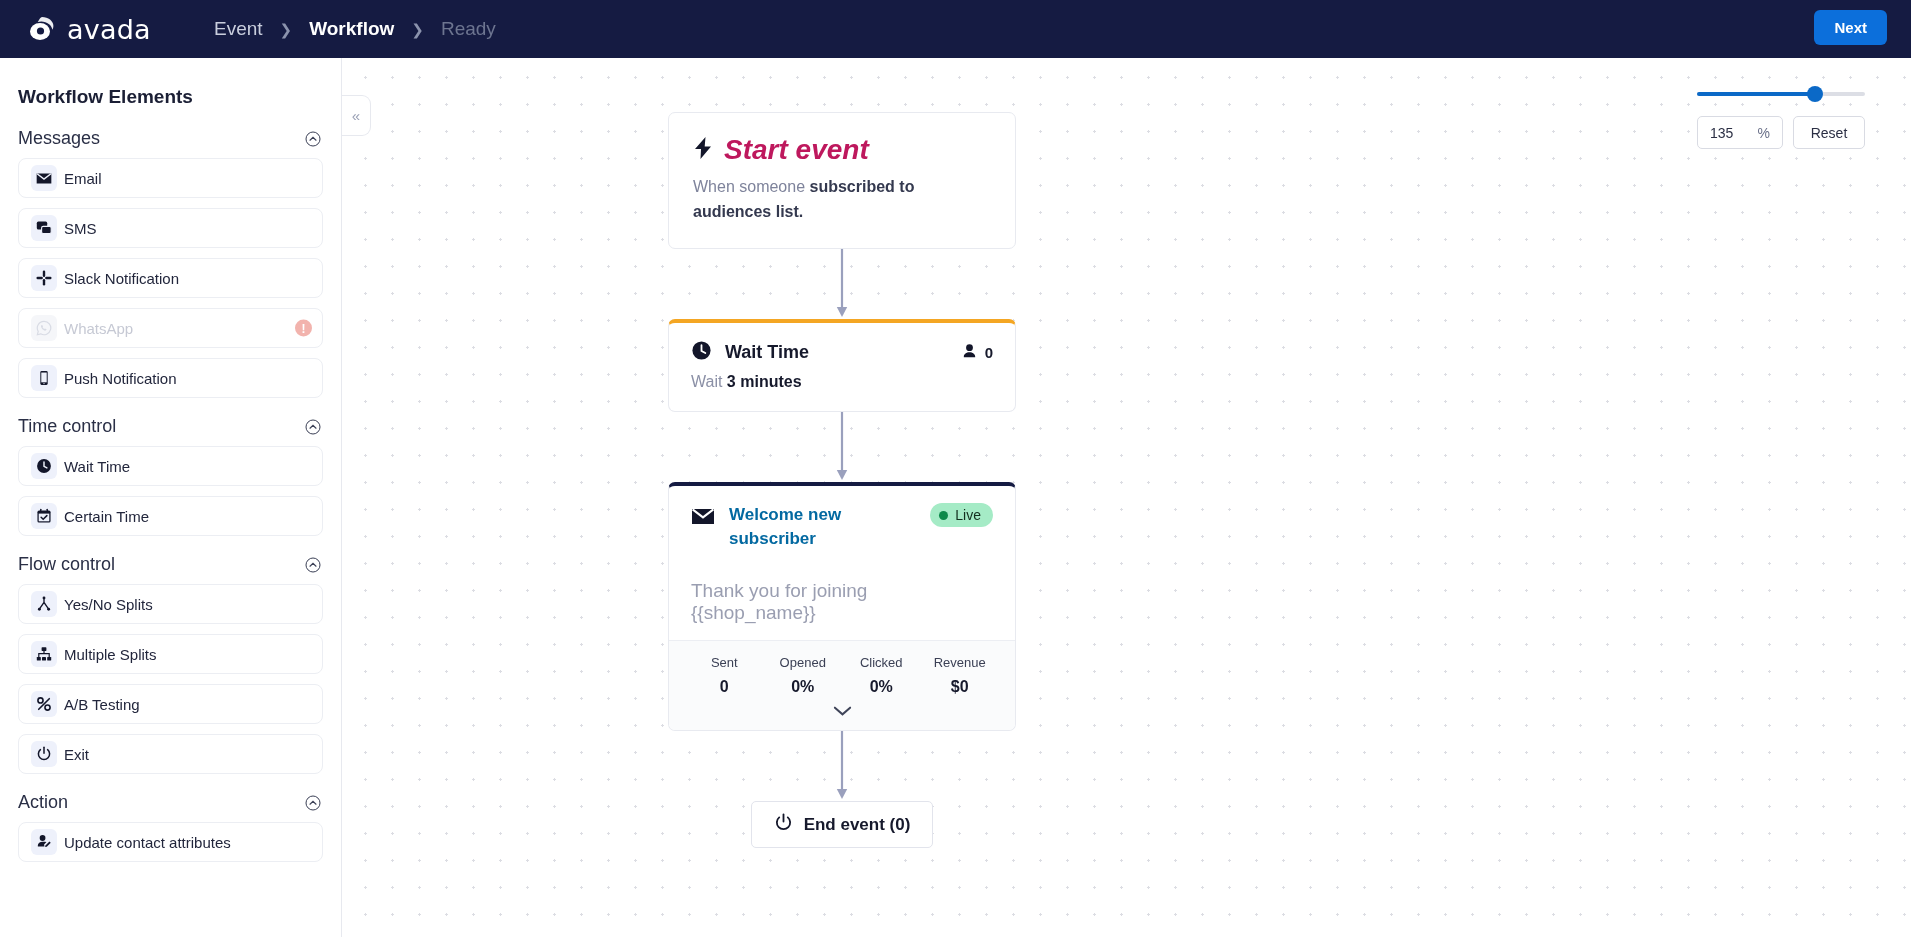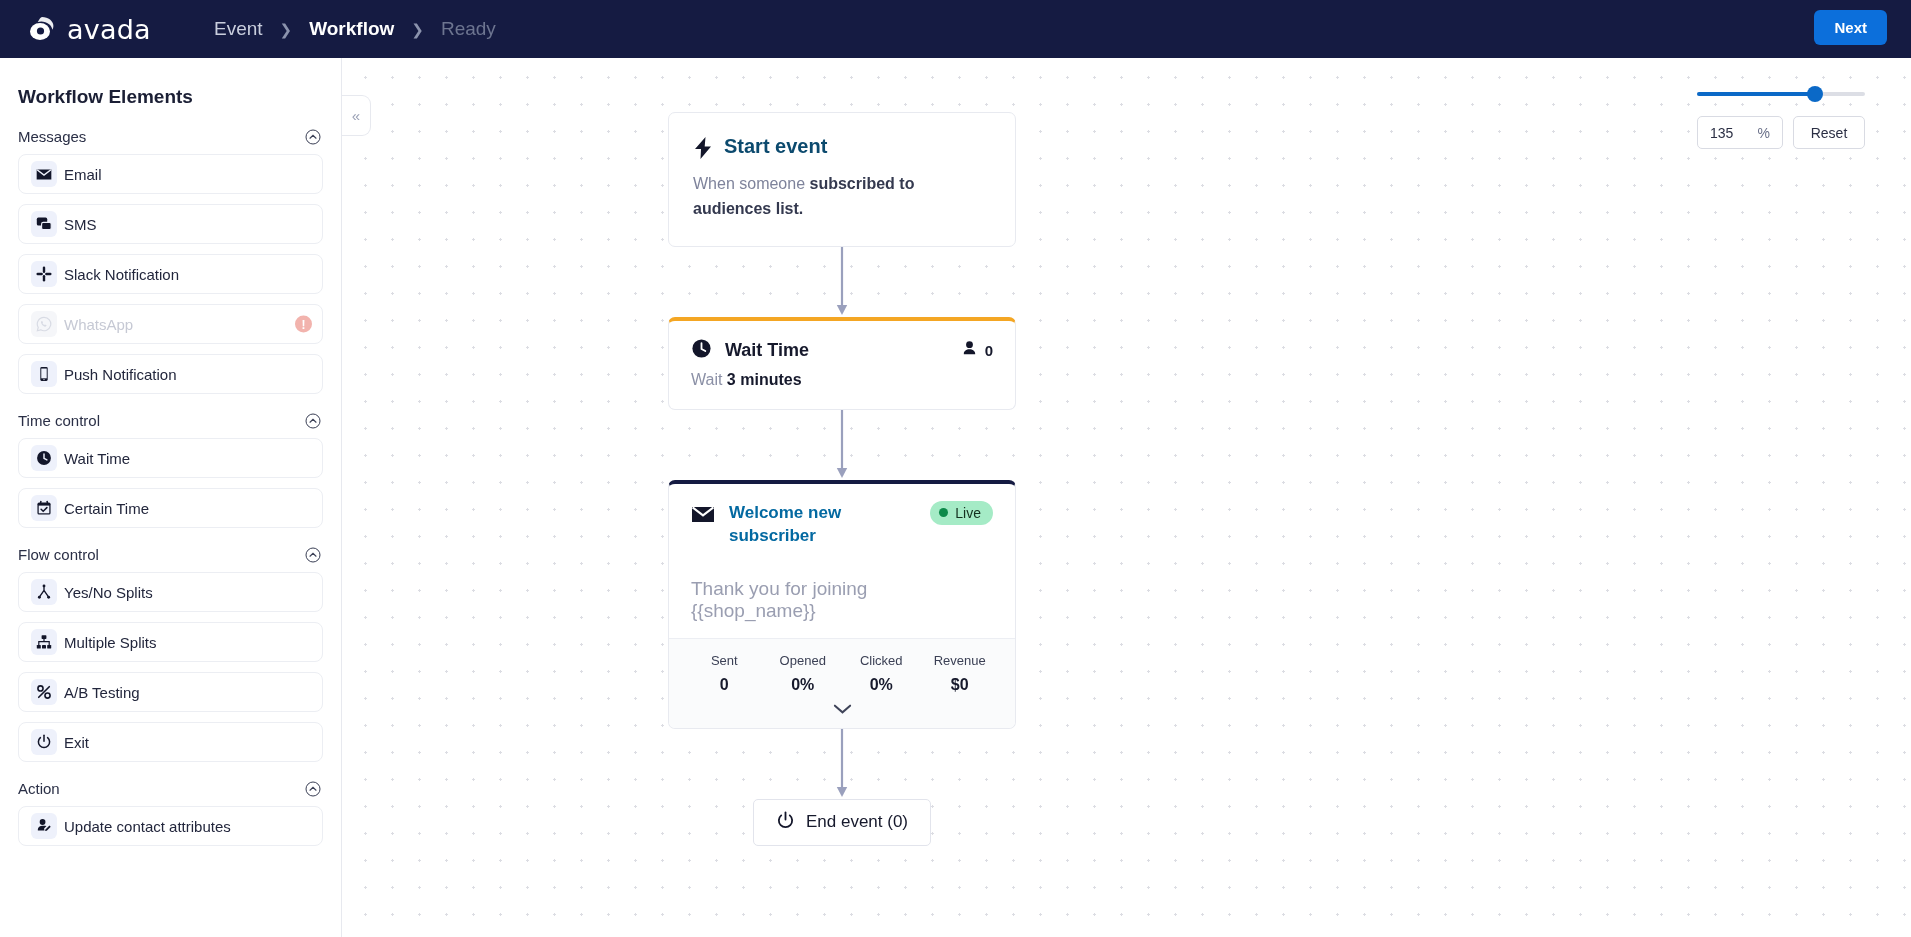--- a/index.html
+++ b/index.html
@@ -41,21 +41,21 @@
     width: 342px; flex: 0 0 342px; background: #fff;
     border-right: 1px solid #e7e9ef;
     padding: 22px 18px 0 18px; overflow: hidden; position: relative;
   }
   .sb-title { font-size: 19px; font-weight: 700; color: #1b1f35; margin: 6px 0 20px 0; }
   .sb-group-head {
     display: flex; align-items: center; justify-content: space-between;
     margin: 18px 2px 9px 0;
   }
   .sb-group-head:first-of-type { margin-top: 0; }
-  .sb-group-label { font-size: 15px; color: #2a2f46; }
+  .sb-group-label { font-size: 18px; color: #2a2f46; }
   .collapse-circle { width: 16px; height: 16px; cursor: pointer; }
   .sb-item {
     display: flex; align-items: center; gap: 7px;
     border: 1px solid #eceef3; border-radius: 8px;
     height: 40px; padding: 0 12px; margin-bottom: 10px;
     background: #fff; cursor: pointer; position: relative;
   }
   .sb-item.disabled { cursor: default; }
   .sb-ico {
     width: 26px; height: 26px; border-radius: 6px; background: #eef1fb;
@@ -122,21 +122,21 @@
   .flow {
     position: absolute; left: 326px; top: 54px;
     width: 348px; display: flex; flex-direction: column; align-items: center;
   }
   .node {
     width: 348px; background: #fff; border: 1px solid #e8eaf0;
     border-radius: 7px; overflow: hidden;
   }
   .node.start { padding: 22px 24px 24px 24px; }
   .node-row { display: flex; align-items: flex-start; gap: 11px; }
-  .start-title { font-size: 20px; font-weight: 700; color: #0c4a6e; line-height: 1.1; }
+  .start-title { font-size: 28px; font-weight: 700; color: #be185d; line-height: 1.1; font-style: italic; }
   .start-desc { font-size: 16px; color: #7e839b; line-height: 1.55; margin-top: 9px; }
   .start-desc b { color: #34394f; font-weight: 700; }
 
   .node.wait { border-top: 4px solid #f4a623; padding: 17px 22px 20px 22px; }
   .wait-head {
     display: flex; align-items: center; justify-content: space-between;
   }
   .wait-left { display: flex; align-items: center; gap: 13px; }
   .wait-title { font-size: 18px; font-weight: 700; color: #16192c; }
   .wait-count { display: flex; align-items: center; gap: 7px; font-size: 15px;
@@ -169,21 +169,21 @@
   .stats-toggle {
     display: flex; justify-content: center; align-items: center;
     height: 24px; color: #4a4f66; cursor: pointer; margin-top: 4px;
   }
 
   .end-node {
     display: inline-flex; align-items: center; gap: 11px;
     background: #fff; border: 1px solid #e2e4ec; border-radius: 5px;
     padding: 11px 22px;
   }
-  .end-label { font-size: 17px; font-weight: 400; color: #16192c; }
+  .end-label { font-size: 17px; font-weight: 700; color: #16192c; }
 
   
   .conn { width: 14px; display: flex; justify-content: center; }
   .conn svg { display: block; }
 </style>
 </head>
 <body>
 
 <div class="topbar">
   <div class="logo">

